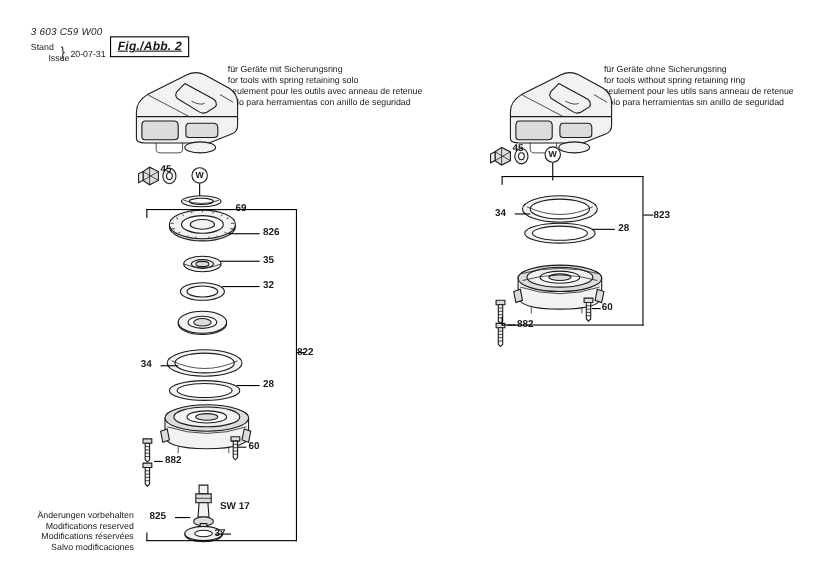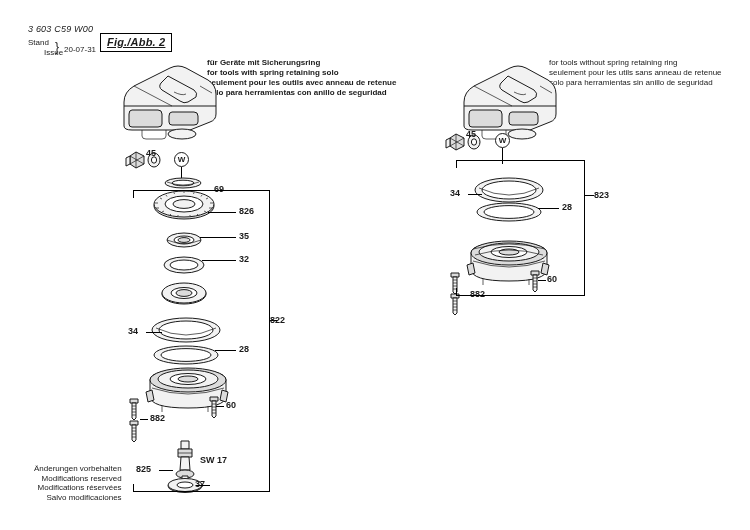--- a/index.html
+++ b/index.html
@@ -67,28 +67,29 @@
   <div class="abs" style="left:55px; top:40px; font-size:12px;">
     <span>}</span>
   </div>
   <div class="abs" style="left:64px; top:45px;">
     <div class="hdr-label">20-07-31</div>
   </div>
   <div class="abs figbox" style="left:100px; top:33px;">
     <span>Fig./Abb. 2</span>
   </div>
 
-  <div class="abs" style="left:207px; top:58px;font-weight:bold;">
+  <div class="abs" style="left:207px; top:58px;">
     <div class="txt">für Geräte mit Sicherungsring</div>
     <div class="txt">for tools with spring retaining solo</div>
     <div class="txt">seulement pour les outils avec anneau de retenue</div>
     <div class="txt">solo para herramientas con anillo de seguridad</div>
   </div>
 
   <div class="abs" style="left:549px; top:58px;">
+    <div class="txt">für Geräte ohne Sicherungsring</div>
     <div class="txt">for tools without spring retaining ring</div>
     <div class="txt">seulement pour les utils sans anneau de retenue</div>
     <div class="txt">solo para herramientas sin anillo de seguridad</div>
   </div>
 
   <div class="abs" style="left:112px; top:62px;">
     <svg width="110" height="80" viewBox="0 0 110 80">
       <path class="fill-lt" d="M12 64 L12 40 Q12 30 22 24 L58 6 Q66 2 74 6 L96 18 Q104 23 104 32 L104 52 Q104 58 98 60 L78 68 L20 68 Q12 68 12 64 Z"></path>
       <path class="stroke" d="M12 44 L104 44"></path>
       <path class="stroke-thin" d="M22 24 L60 44"></path>

